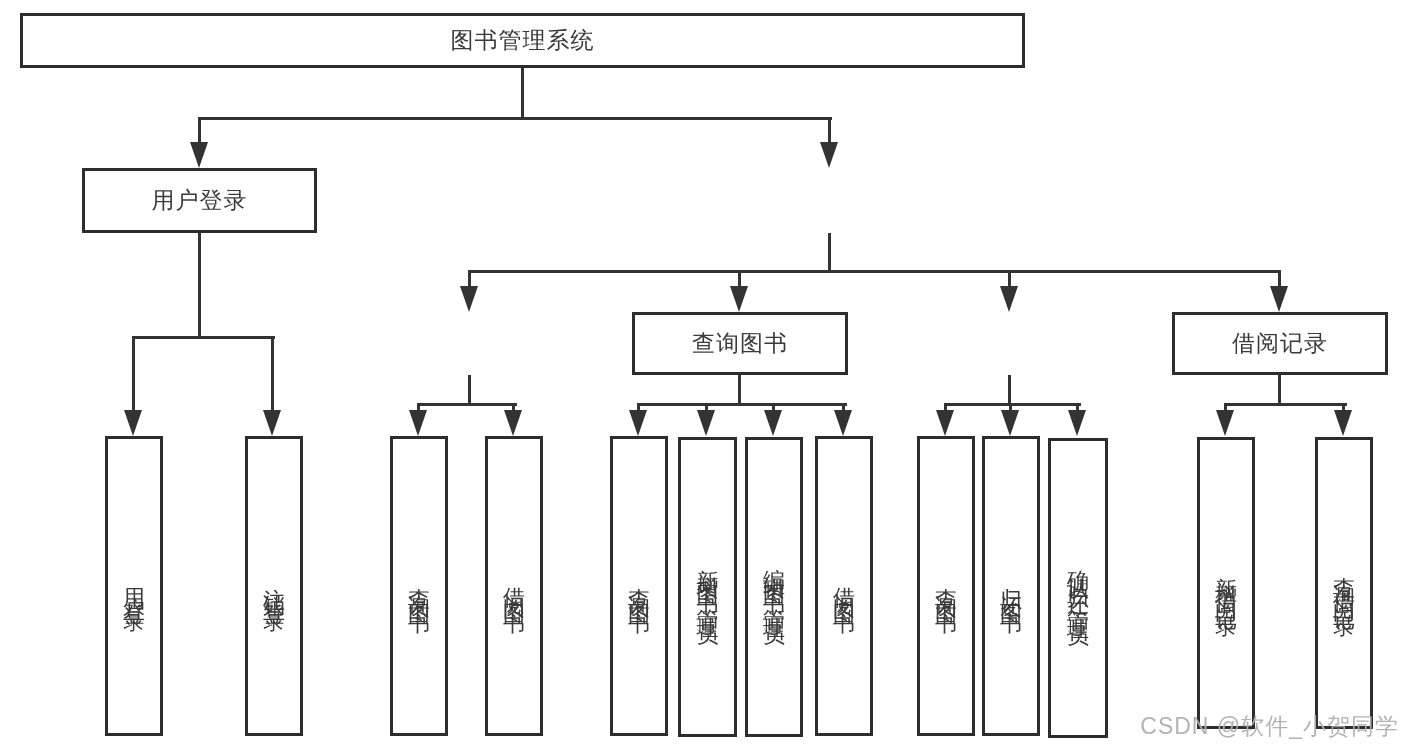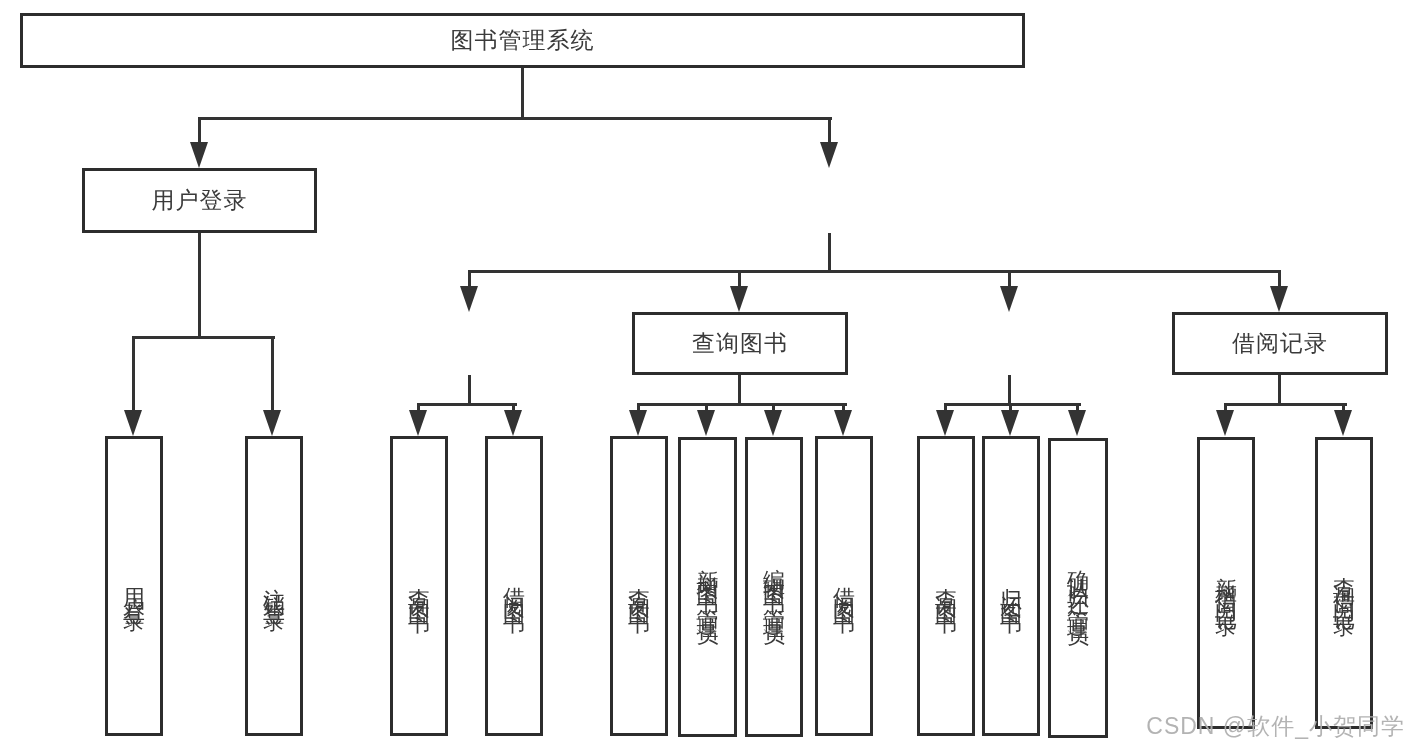--- a/index.html
+++ b/index.html
@@ -45,21 +45,21 @@
   
   .arr{
     position:absolute;width:0;height:0;
     border-left:9px solid transparent;
     border-right:9px solid transparent;
     border-top:26px solid #333333;
     z-index:1;
   }
   .watermark{
     position:absolute;
-    right:0;bottom:5px;
+    right:6px;bottom:5px;
     font-size:23px;
     color:rgba(175,175,175,0.95);
     letter-spacing:1px;
     z-index:3;
     white-space:nowrap;
   }
 </style>
 </head>
 <body>
 

